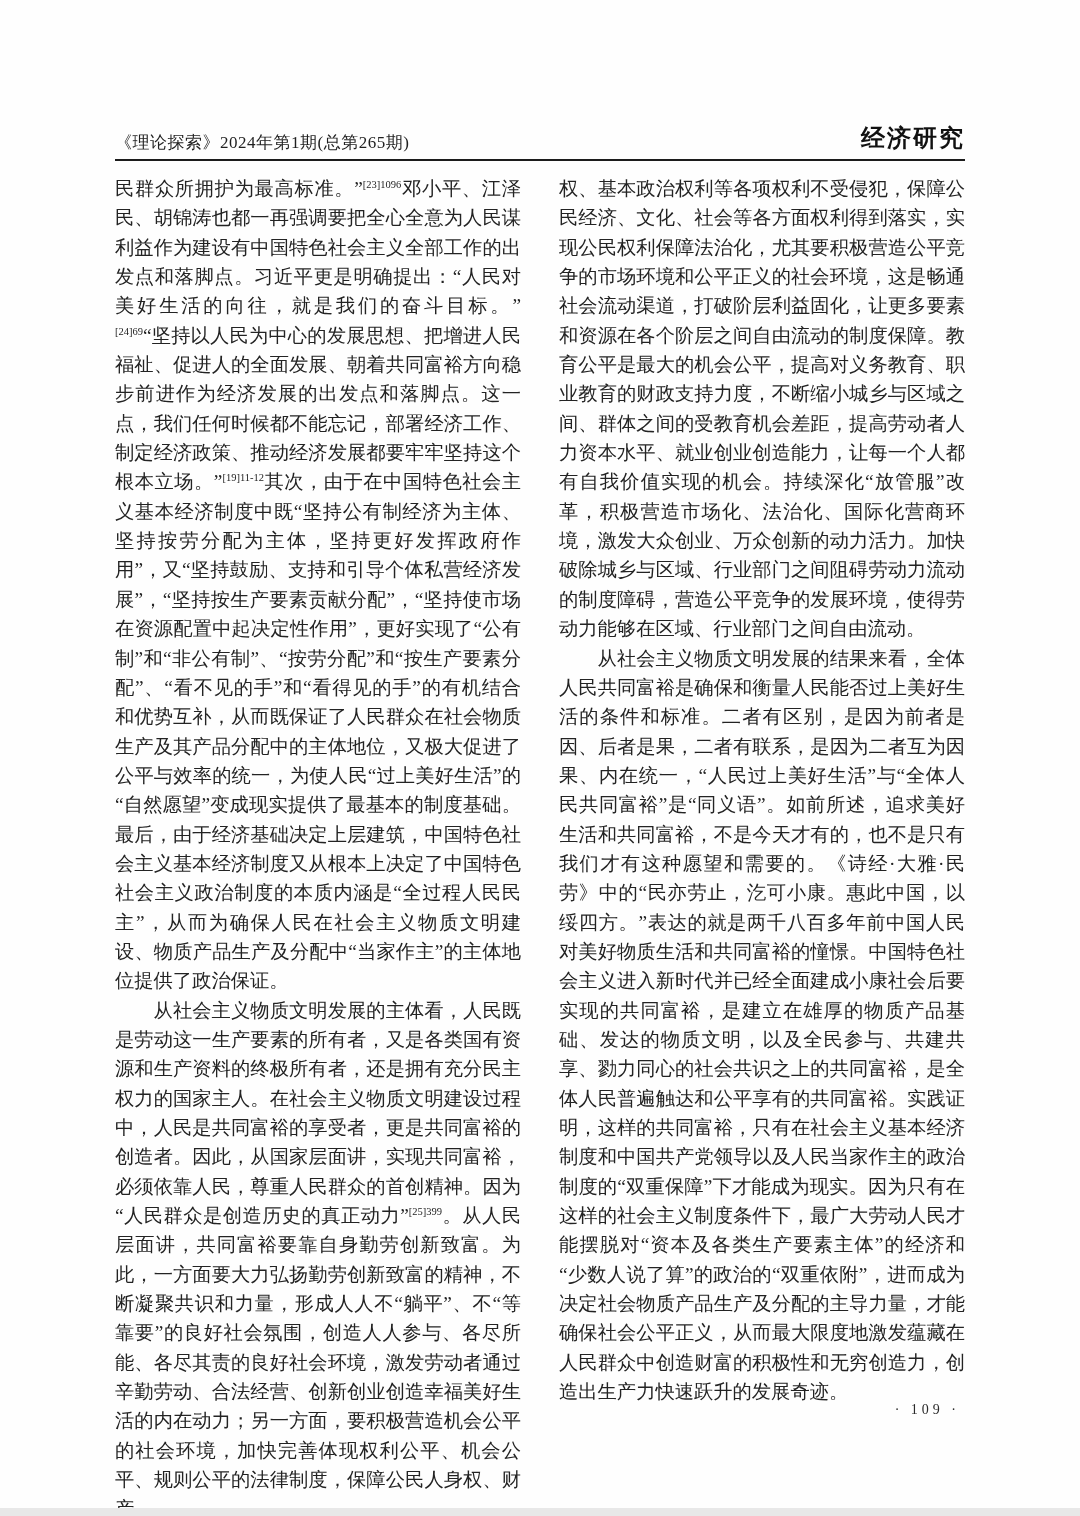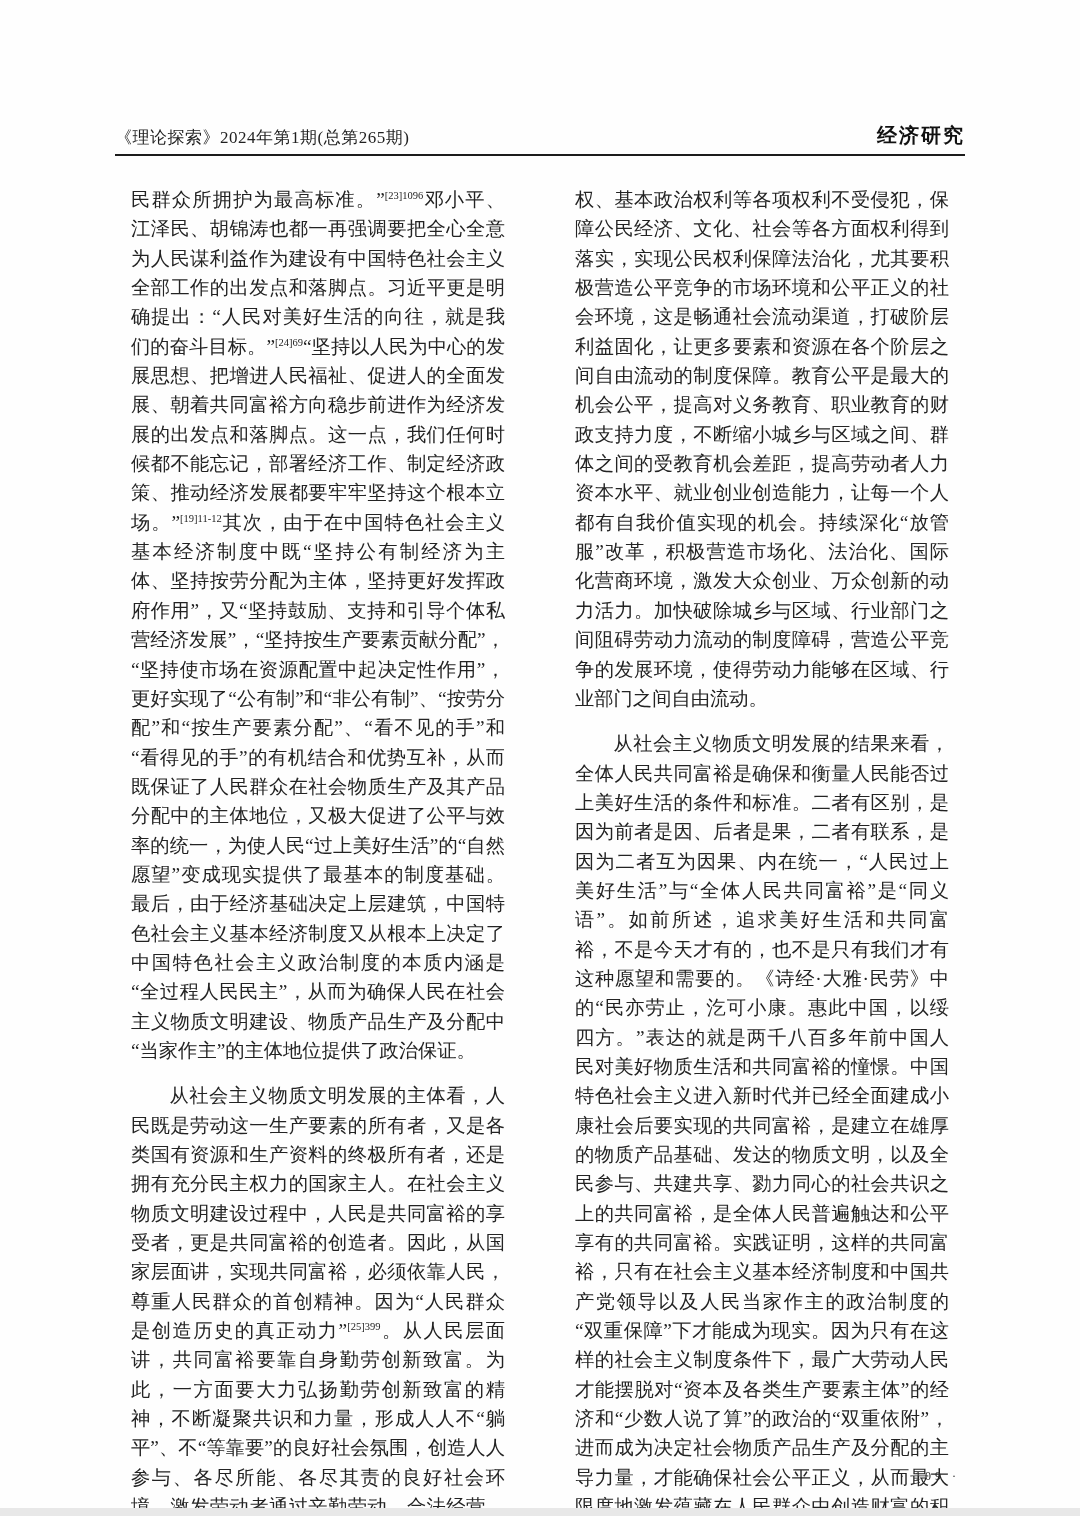--- a/index.html
+++ b/index.html
@@ -20,54 +20,54 @@
     justify-content: space-between;
     align-items: flex-end;
     padding-top: 122px;
   }
   .header-left {
     font-size: 17px;
     letter-spacing: 0.5px;
     color: #1f1f1f;
   }
   .header-right {
-    font-size: 20px;
+    font-size: 24px;
     font-weight: bold;
     letter-spacing: 2px;
     color: #111;
   }
   .header-rule {
     border-bottom: 2.5px solid #1c1c1c;
     margin-top: 5px;
   }
   .content {
     display: flex;
     gap: 38px;
     margin-top: 13px;
   }
   .column {
     width: 406px;
     font-size: 19.3px;
     line-height: 29.35px;
     text-align: justify;
     color: #232323;
   }
-  .column p { margin: 16px; }
+  .column p { margin: 0; }
   .column p.indent { text-indent: 2em; }
   .sup {
     font-size: 10.5px;
     vertical-align: super;
     line-height: 0;
     letter-spacing: 0;
   }
   .page-number {
     position: absolute;
-    top: 1469px;
+    top: 1402px;
     right: 120px;
-    font-size: 12px;
+    font-size: 14px;
     letter-spacing: 4px;
     color: #2a2a2a;
   }
 </style>
 </head>
 <body>
 
 <div class="page">
 
   <div class="header-row">

